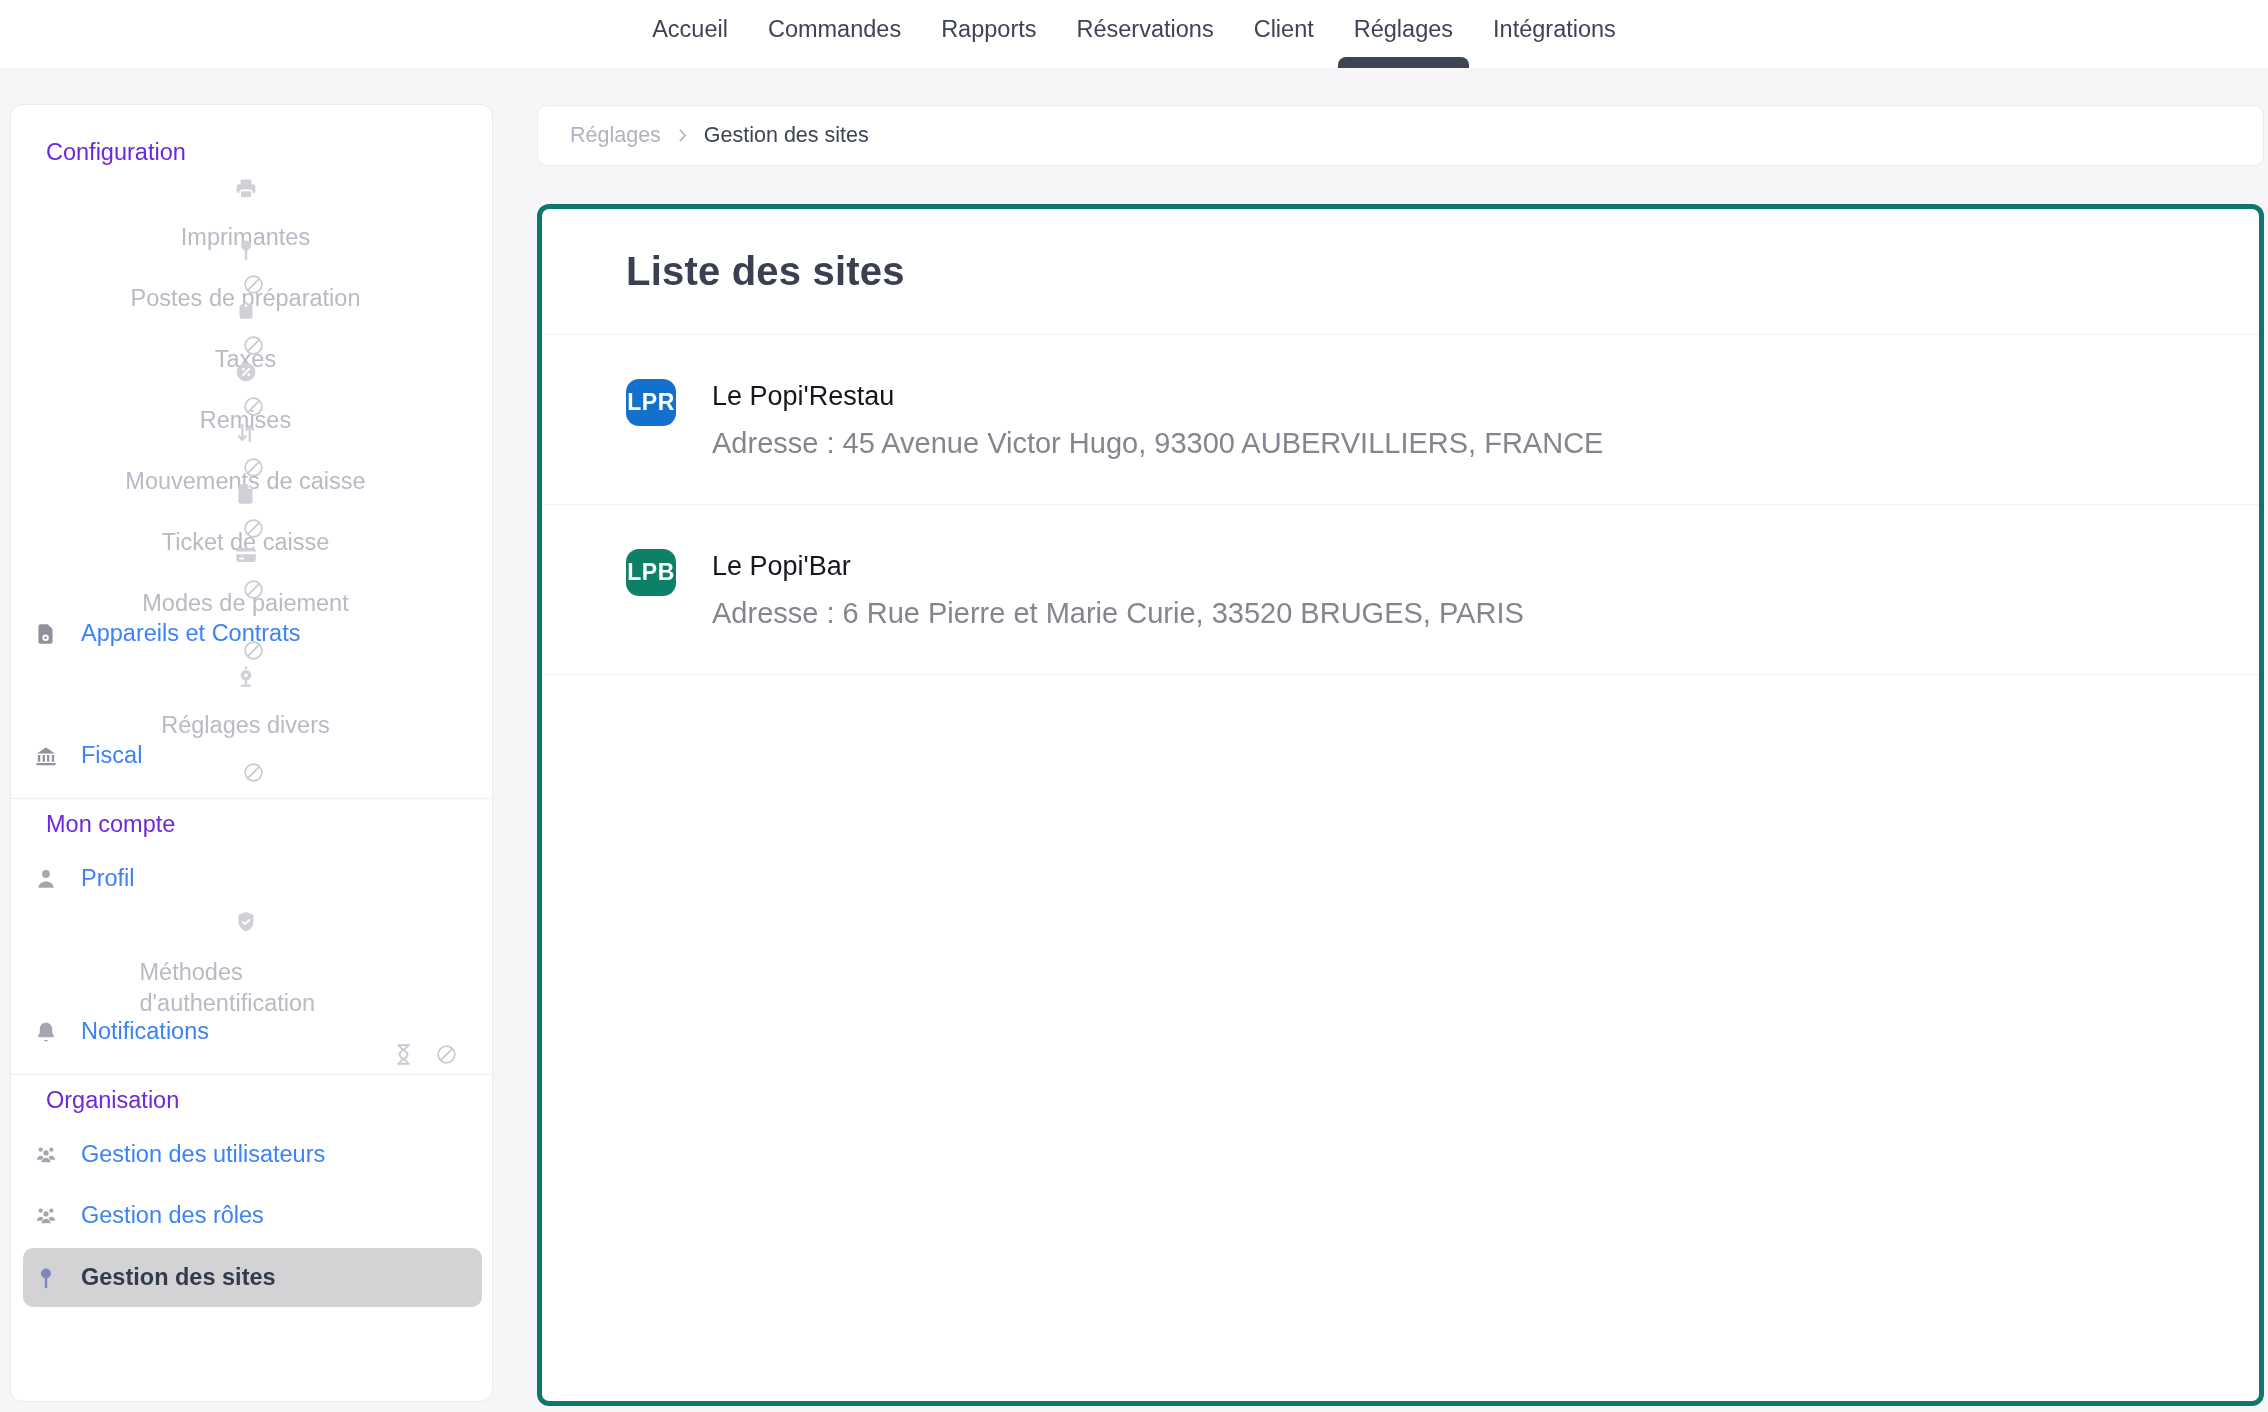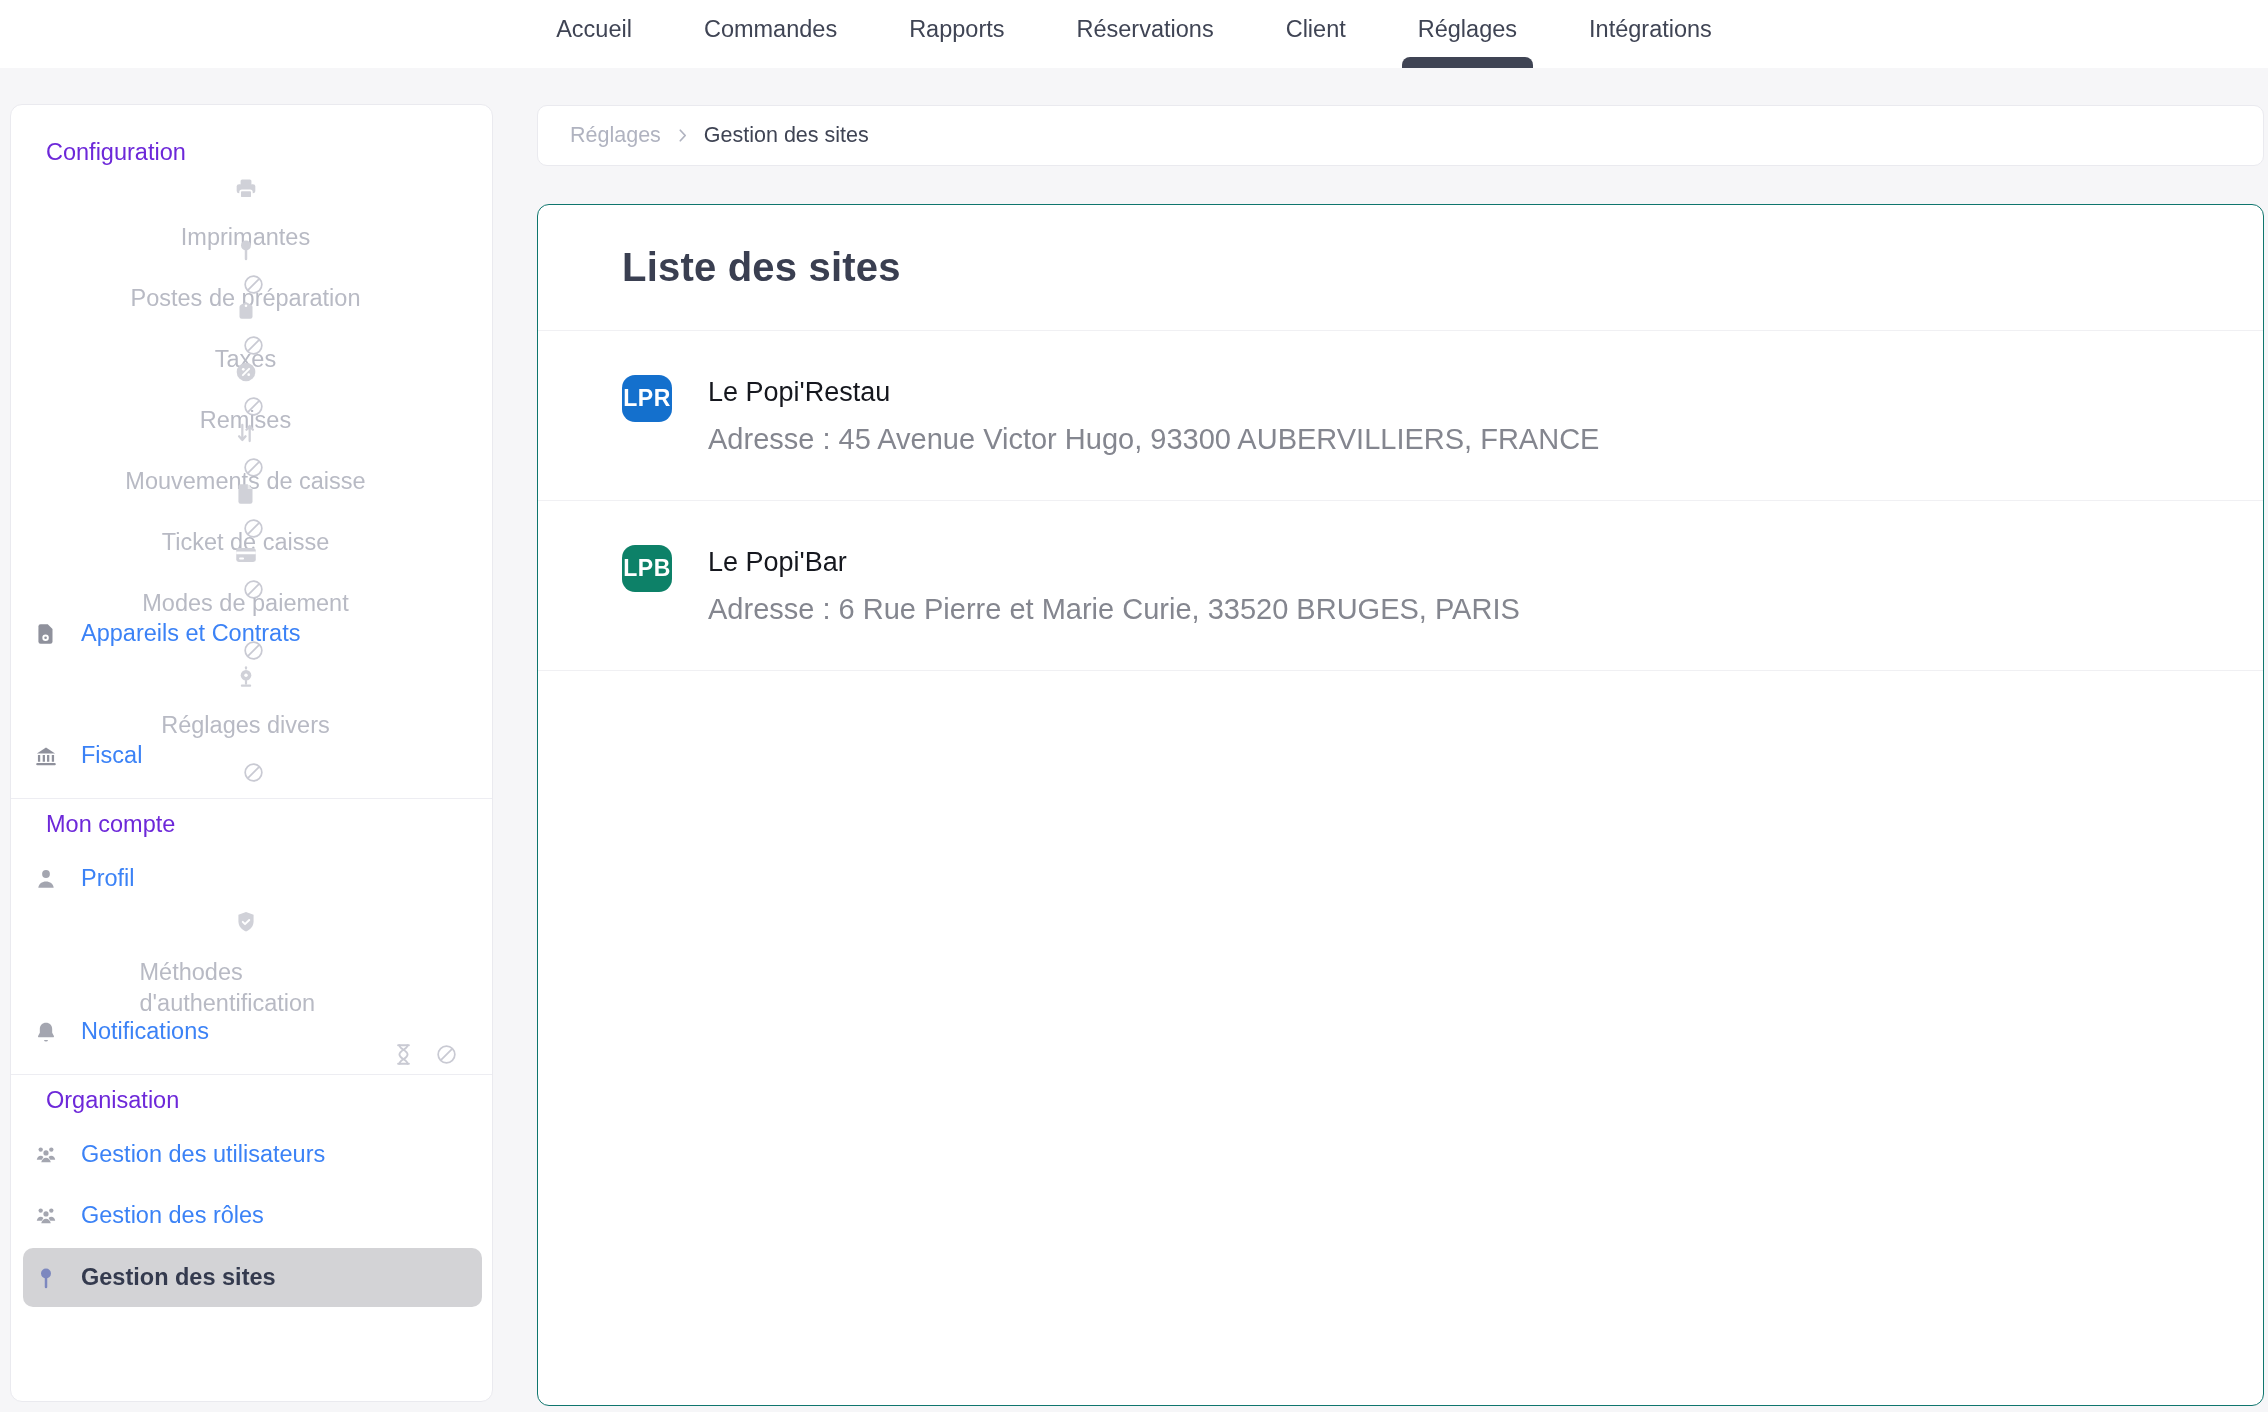--- a/index.html
+++ b/index.html
@@ -1,20 +1,20 @@
 <!DOCTYPE html>
 <html lang="fr"><head>
 <meta charset="utf-8">
 <style>
   * { margin:0; padding:0; box-sizing:border-box; }
   html,body { width:2268px; height:1412px; overflow:hidden; }
   body { background:#f6f6f8; font-family:"Liberation Sans", sans-serif; color:#21263a; }
 
   
-  .topnav { height:68px; background:#fff; display:flex; justify-content:center; gap:72px; }
+  .topnav { height:68px; background:#fff; display:flex; justify-content:center; gap:40px; }
   .nav-item { position:relative; display:flex; align-items:center; padding-bottom:10px;
               font-size:23.5px; font-weight:500; color:#3f4454; cursor:pointer; white-space:nowrap; }
   .nav-item .indicator { position:absolute; left:-16px; right:-16px; bottom:0; height:11px;
               background:#3f4454; border-radius:8px 8px 0 0; }
 
   .page { display:flex; align-items:flex-start; }
 
   
   .sidebar { margin:36px 0 0 10px; width:483px; height:1298px; background:#fff;
              border:1px solid #eaeaef; border-radius:12px; padding:22px 34px 0 22px; overflow:hidden; }
@@ -40,21 +40,21 @@
 
   
   .main { flex:1; margin:37px 4px 0 44px; }
   .bc-card { display:flex; align-items:center; gap:12px; background:#fff; border:1px solid #eaeaef;
              border-radius:10px; height:61px; padding:0 32px; font-size:21.5px; }
   .bc-parent { color:#b0b3c0; cursor:pointer; }
   .bc-sep { width:19px; height:19px; color:#b0b3c0; }
   .bc-sep svg { width:100%; height:100%; display:block; }
   .bc-current { color:#3f4454; }
 
-  .card { background:#fff; border:1px solid #0f766e; border-radius:12px; height:1202px; margin-top:38px; }
+  .card { background:#fff; border:5px solid #0f766e; border-radius:12px; height:1202px; margin-top:38px; }
   .card-header { height:126px; display:flex; align-items:center; padding:0 84px;
                  border-bottom:1px solid #f0f0f3; }
   .card-title { font-size:40px; font-weight:700; color:#3a3f51; letter-spacing:.2px; }
   .site-row { display:flex; align-items:flex-start; gap:36px; padding:44px 84px;
               border-bottom:1px solid #f0f0f3; cursor:pointer; }
   .site-badge { width:50px; height:47px; border-radius:13px; color:#fff; font-weight:700;
                 font-size:23px; display:flex; align-items:center; justify-content:center;
                 letter-spacing:.5px; flex:none; }
   .site-name { font-size:27px; color:#15171e; margin:2px 0 15px; }
   .site-addr { font-size:29px; color:#84868f; }

